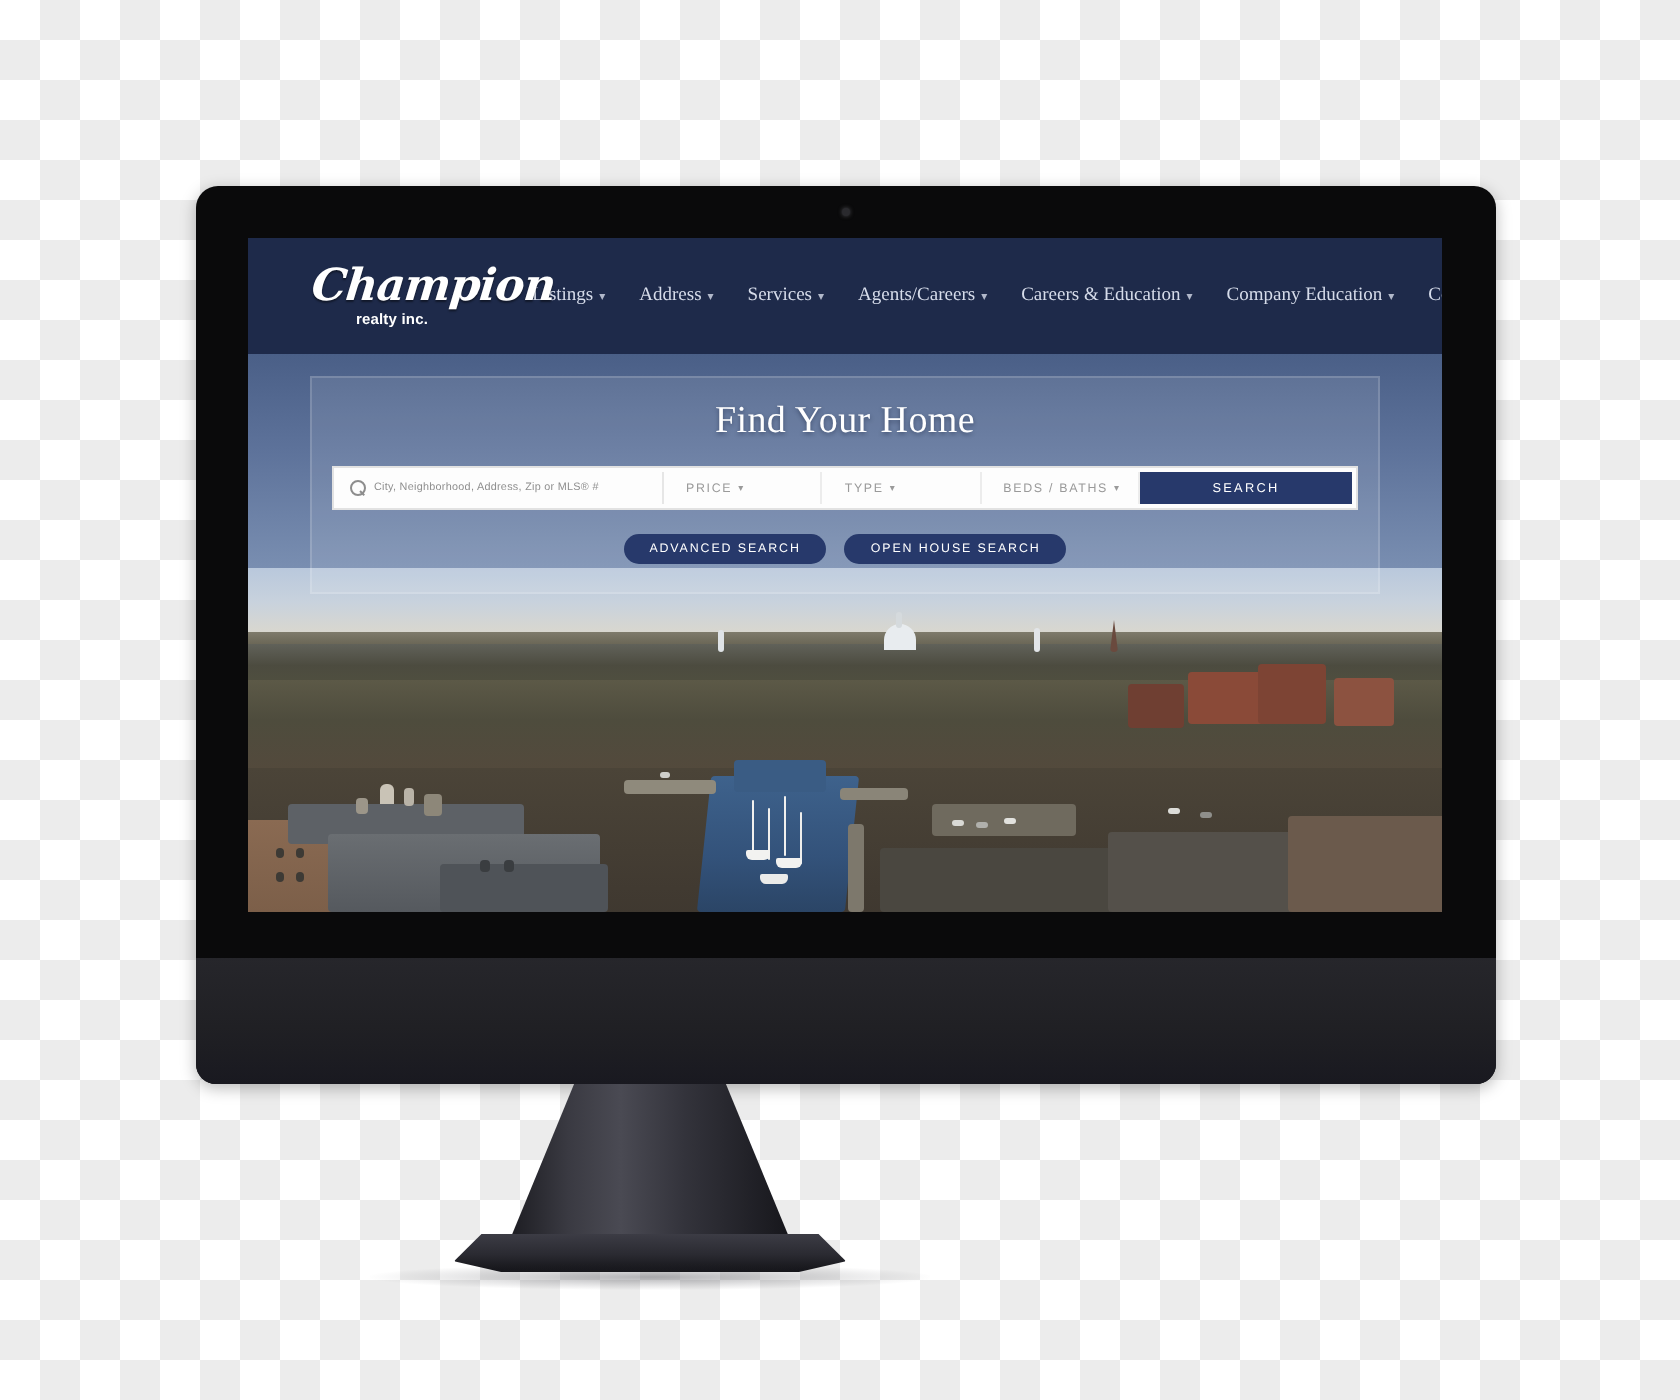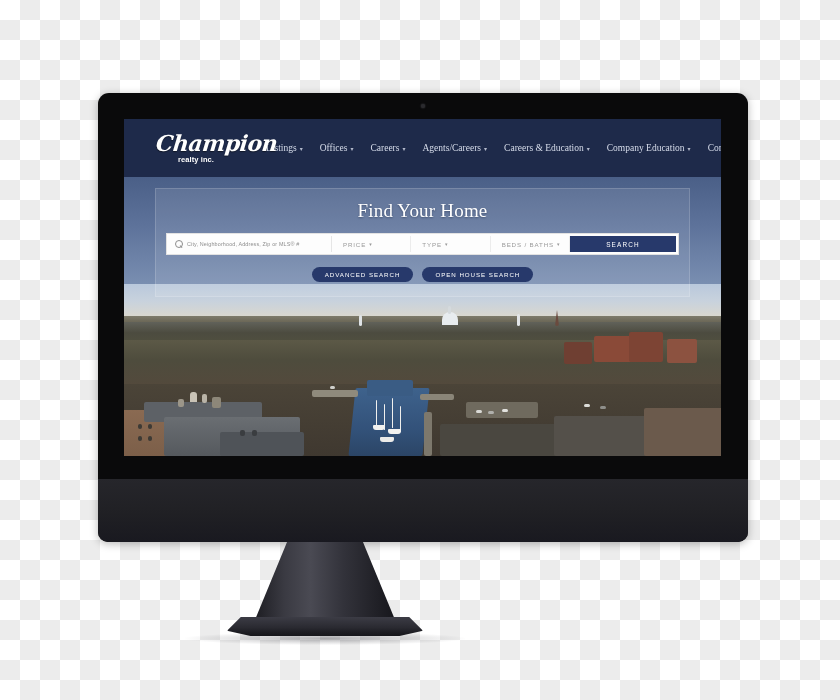--- a/index.html
+++ b/index.html
@@ -354,25 +354,25 @@
         <span class="script">Champion</span>
         <span class="sub">realty inc.</span>
       </div>
 
       <nav id="main-nav">
         <div class="nav-item">
           <span>Listings</span>
           <span class="caret">▾</span>
         </div>
         <div class="nav-item">
-          <span>Offices</span>
+          <span>Address</span>
           <span class="caret">▾</span>
         </div>
         <div class="nav-item">
-          <span>Careers</span>
+          <span>Services</span>
           <span class="caret">▾</span>
         </div>
         <div class="nav-item">
           <span>Agents/Careers</span>
           <span class="caret">▾</span>
         </div>
         <div class="nav-item">
           <span>Careers &amp; Education</span>
           <span class="caret">▾</span>
         </div>

